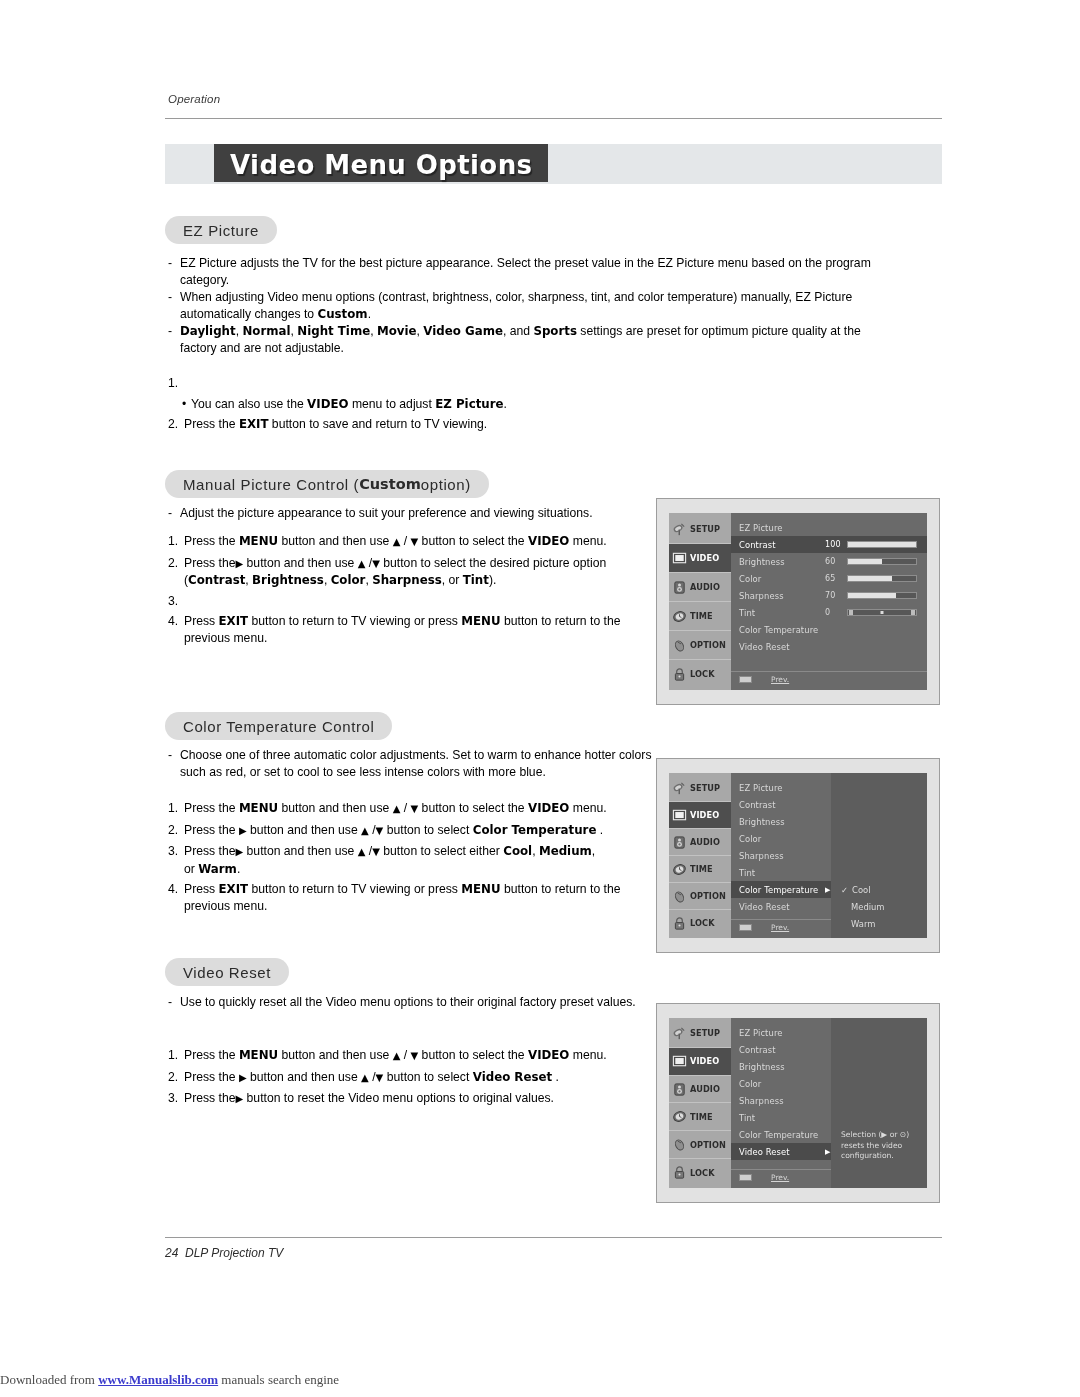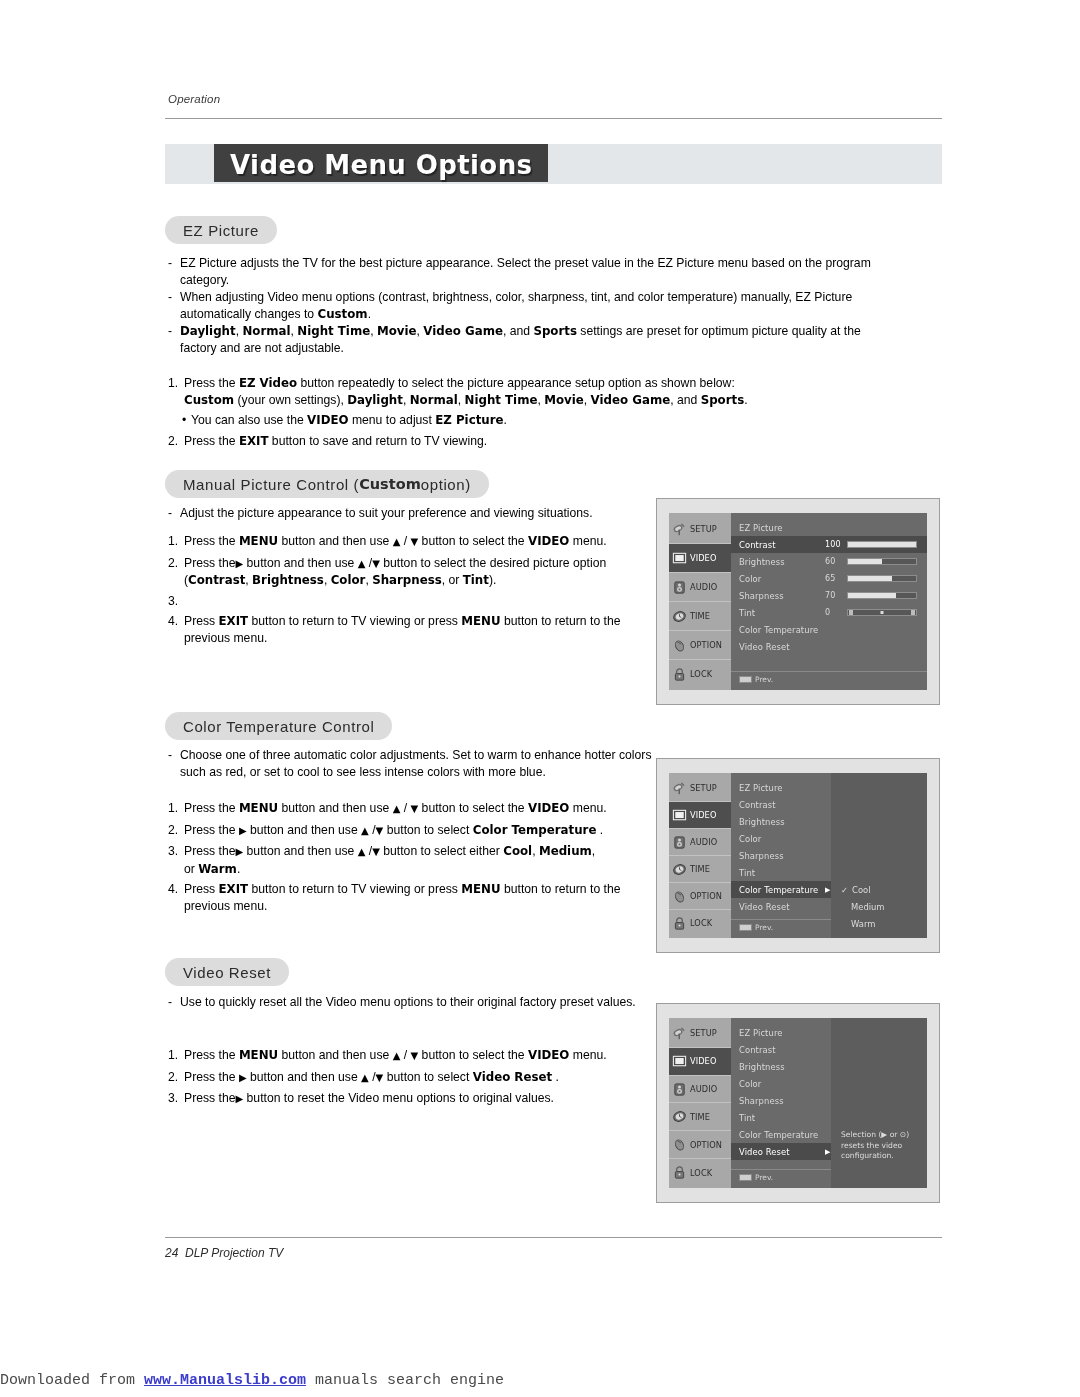--- a/index.html
+++ b/index.html
@@ -83,21 +83,21 @@
     width: 62px; flex: 0 0 62px;
     background: #a8a8a8;
     display: flex; flex-direction: column;
     padding: 2px 0;
   }
   .osd-side-item {
     flex: 1;
     display: flex; align-items: center; gap: 3px;
     padding-left: 3px;
     border-bottom: 1px solid #c2c2c2;
-    font-size: 8.2px; font-weight: normal; color: #2c2c2c;
+    font-size: 8.2px; font-weight: bold; color: #2c2c2c;
     letter-spacing: .1px;
   }
   .osd-side-item:last-child { border-bottom: none; }
   .osd-side-item.sel {
     background: #4e4e4e; color: #ffffff;
   }
   .ico { width: 15px; height: 15px; flex: 0 0 15px; display: block; }
 
   .osd-main { flex: 1; position: relative; display: flex; }
   .osd-list { width: 100%; padding: 6px 0 0 0; position: relative; }
@@ -121,22 +121,22 @@
   }
   .bar.tint::before { left: 1px; }
   .bar.tint::after { right: 1px; }
   .tint-knob {
     position: absolute; left: 50%; top: 1px; width: 3px; height: 3px;
     background: #dcdcdc; transform: translateX(-50%);
   }
   .prev-bar {
     position: absolute; left: 0; right: 0; bottom: 6px;
     border-top: 1px solid #8a8a8a; padding: 3px 0 0 8px;
-    display: flex; align-items: center; gap: 3px;
-    font-size: 7.5px; color: #d5d5d5;
+    display: flex; align-items: center; gap: 19px;
+    font-size: 7.5px; color: #d5d5d5; text-decoration: underline;
   }
   .prev-key {
     display: inline-block; width: 13px; height: 7px;
     background: #cfcfcf; border: 1px solid #8a8a8a;
   }
 
   
   .osd-sub {
     width: 120px; flex: 0 0 120px; background: #5d5d5d;
     position: relative;
@@ -154,21 +154,21 @@
   
   .foot-rule {
     position: absolute; left: 165px; top: 1237px; width: 777px; height: 1px; background: #9a9a9a;
   }
   .foot-txt {
     position: absolute; left: 165px; top: 1246px;
     font-style: italic; font-size: 12px; color: #2d2d2d;
   }
   .dl-bar {
     position: absolute; left: 0; top: 1372px; width: 864px;
-    font-family: Liberation Mono, monospace; font-size: 15px; color: #4a4a4a;
+    font-family: Liberation Serif, serif; font-size: 13px; color: #4a4a4a;
   }
   .dl-bar .lnk { color: #3b3bcc; text-decoration: underline; font-weight: bold; }
 </style>
 </head>
 <body>
 
 <div class="page">
 
   <div class="op-label">Operation</div>
   <div class="hdr-rule"></div>
@@ -193,22 +193,20 @@
     </div>
     <div class="bullet-row">
       <span class="bullet-mark">-</span>
       <span class="bullet-body"><b>Daylight</b>, <b>Normal</b>, <b>Night Time</b>, <b>Movie</b>, <b>Video Game</b>, and <b>Sports</b> settings are preset for optimum picture quality at the factory and are not adjustable.</span>
     </div>
   </div>
 
   <div class="txt" style="left:168px; top:375px; width:732px;">
     <div class="num-row">
       <span class="num-mark">1.</span>
-      <span>Press the <b>EZ Video</b> button repeatedly to select the picture appearance setup option as shown below:<br>
-        <b>Custom</b> (your own settings), <b>Daylight</b>, <b>Normal</b>, <b>Night Time</b>, <b>Movie</b>, <b>Video Game</b>, and <b>Sports</b>.</span>
     </div>
     <div class="sub-row">
       <span class="sub-mark">•</span>
       <span>You can also use the <b>VIDEO</b> menu to adjust <b>EZ Picture</b>.</span>
     </div>
     <div class="num-row">
       <span class="num-mark">2.</span>
       <span>Press the <b>EXIT</b> button to save and return to TV viewing.</span>
     </div>
   </div>

